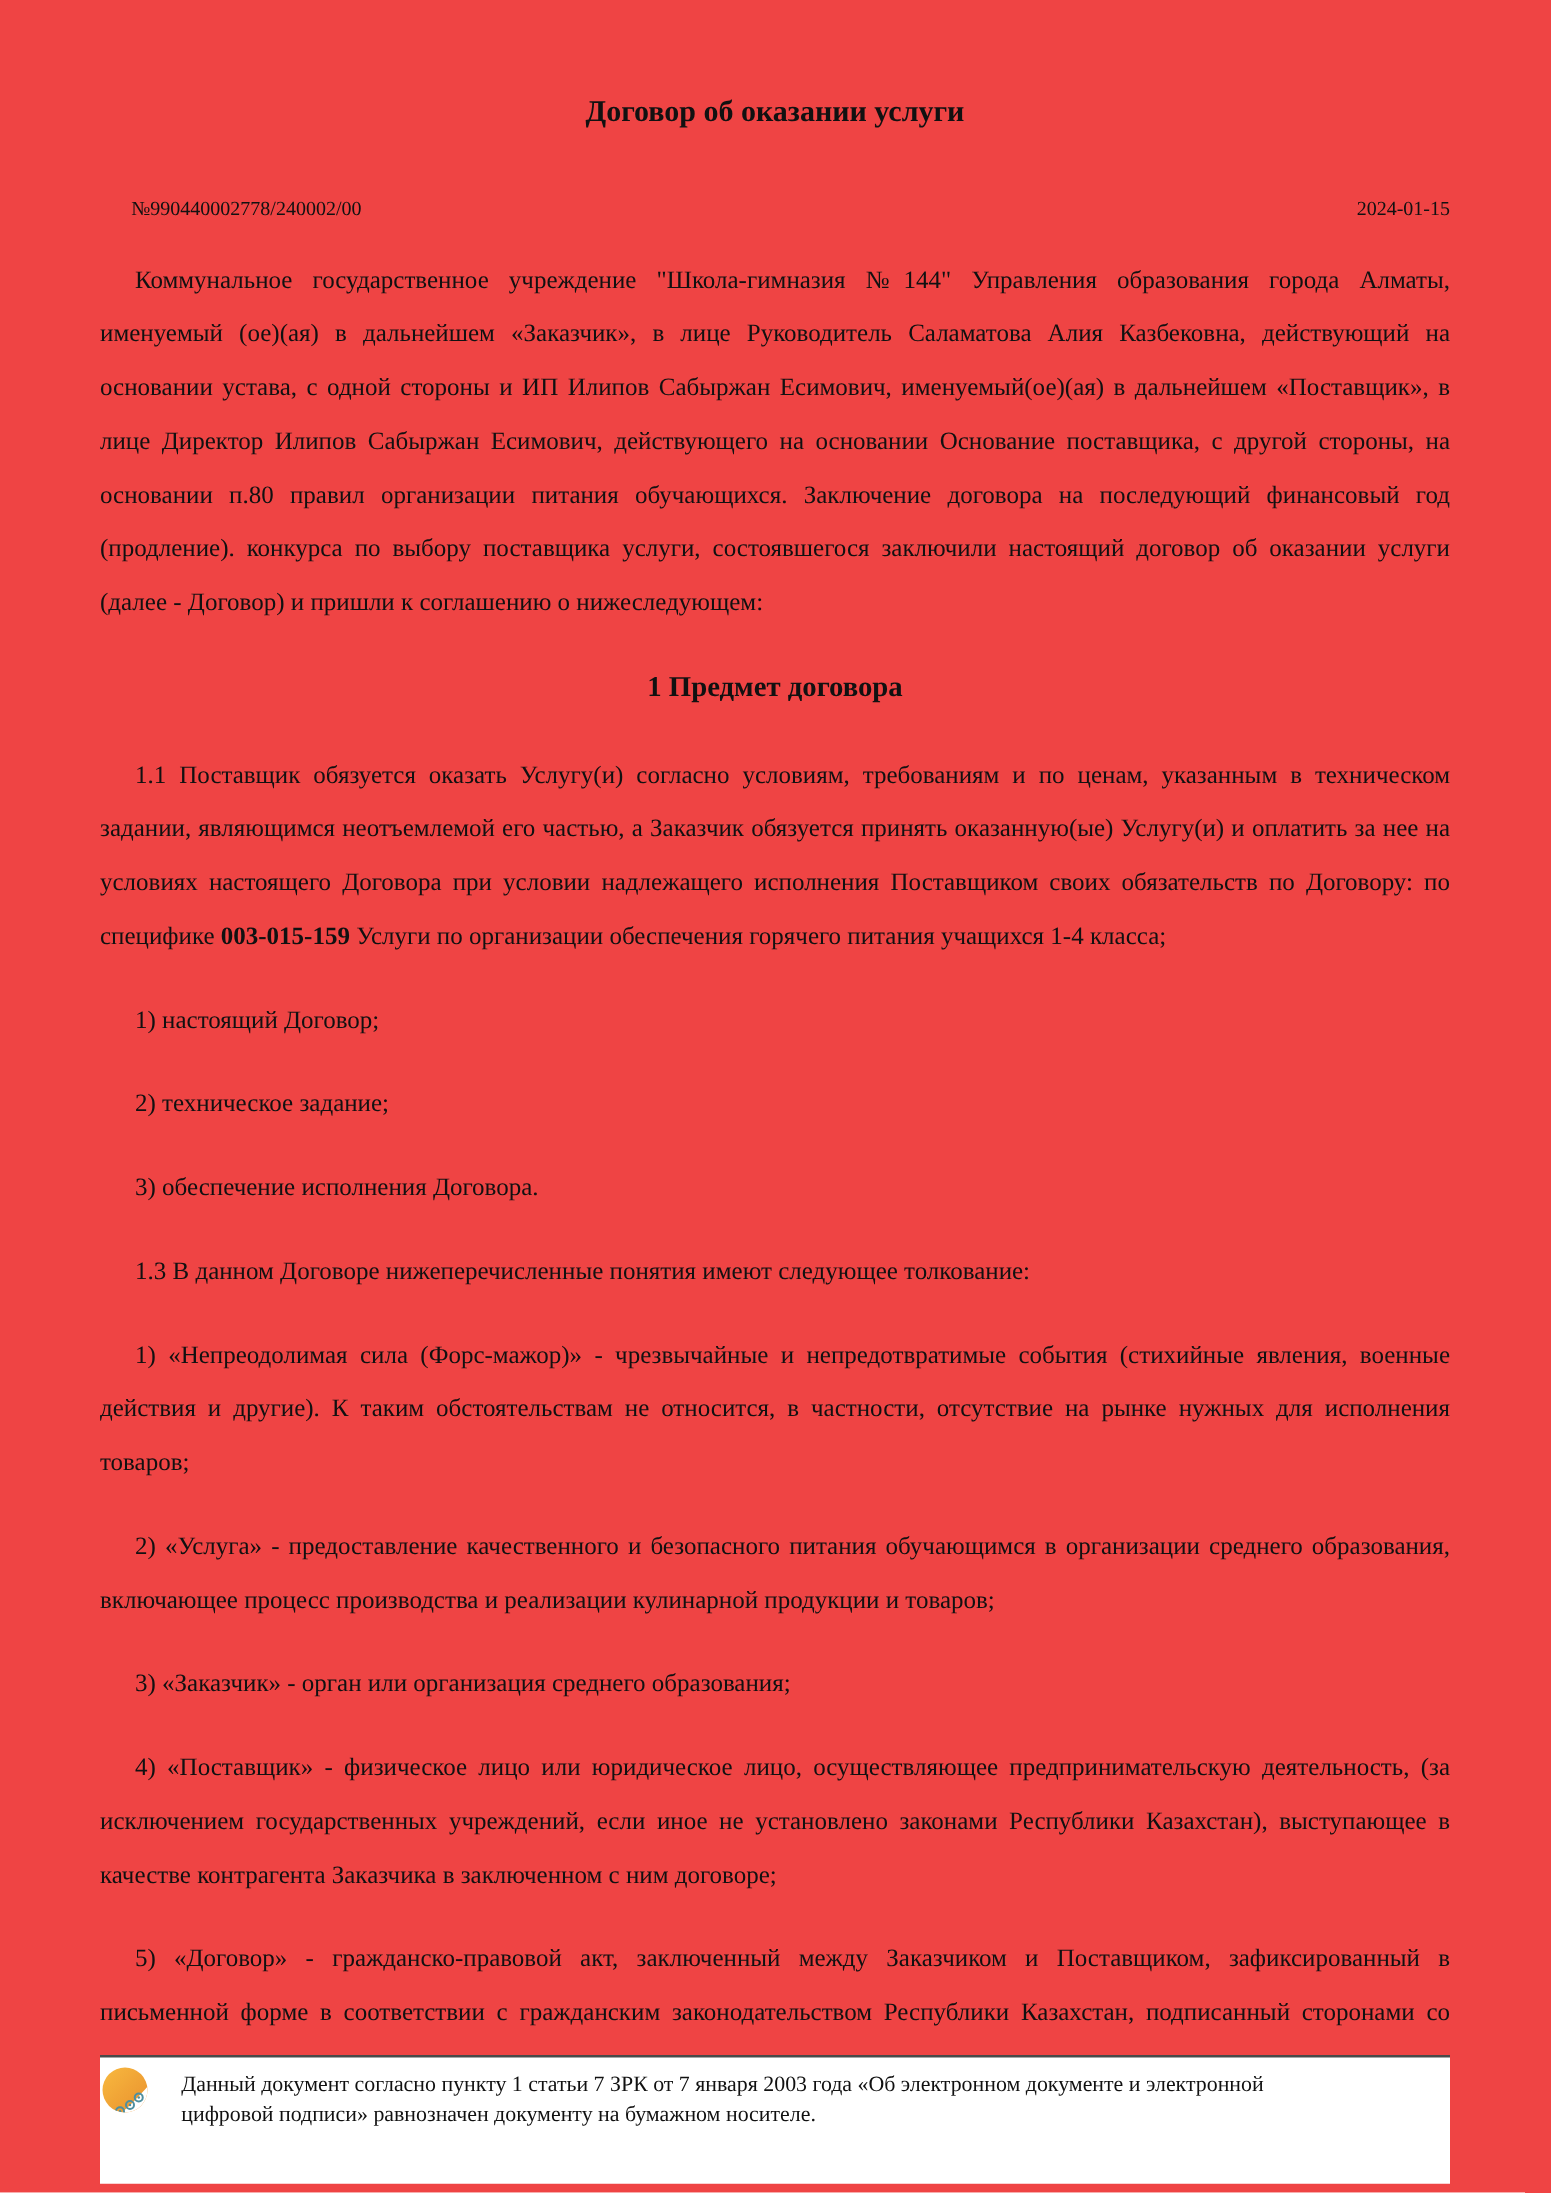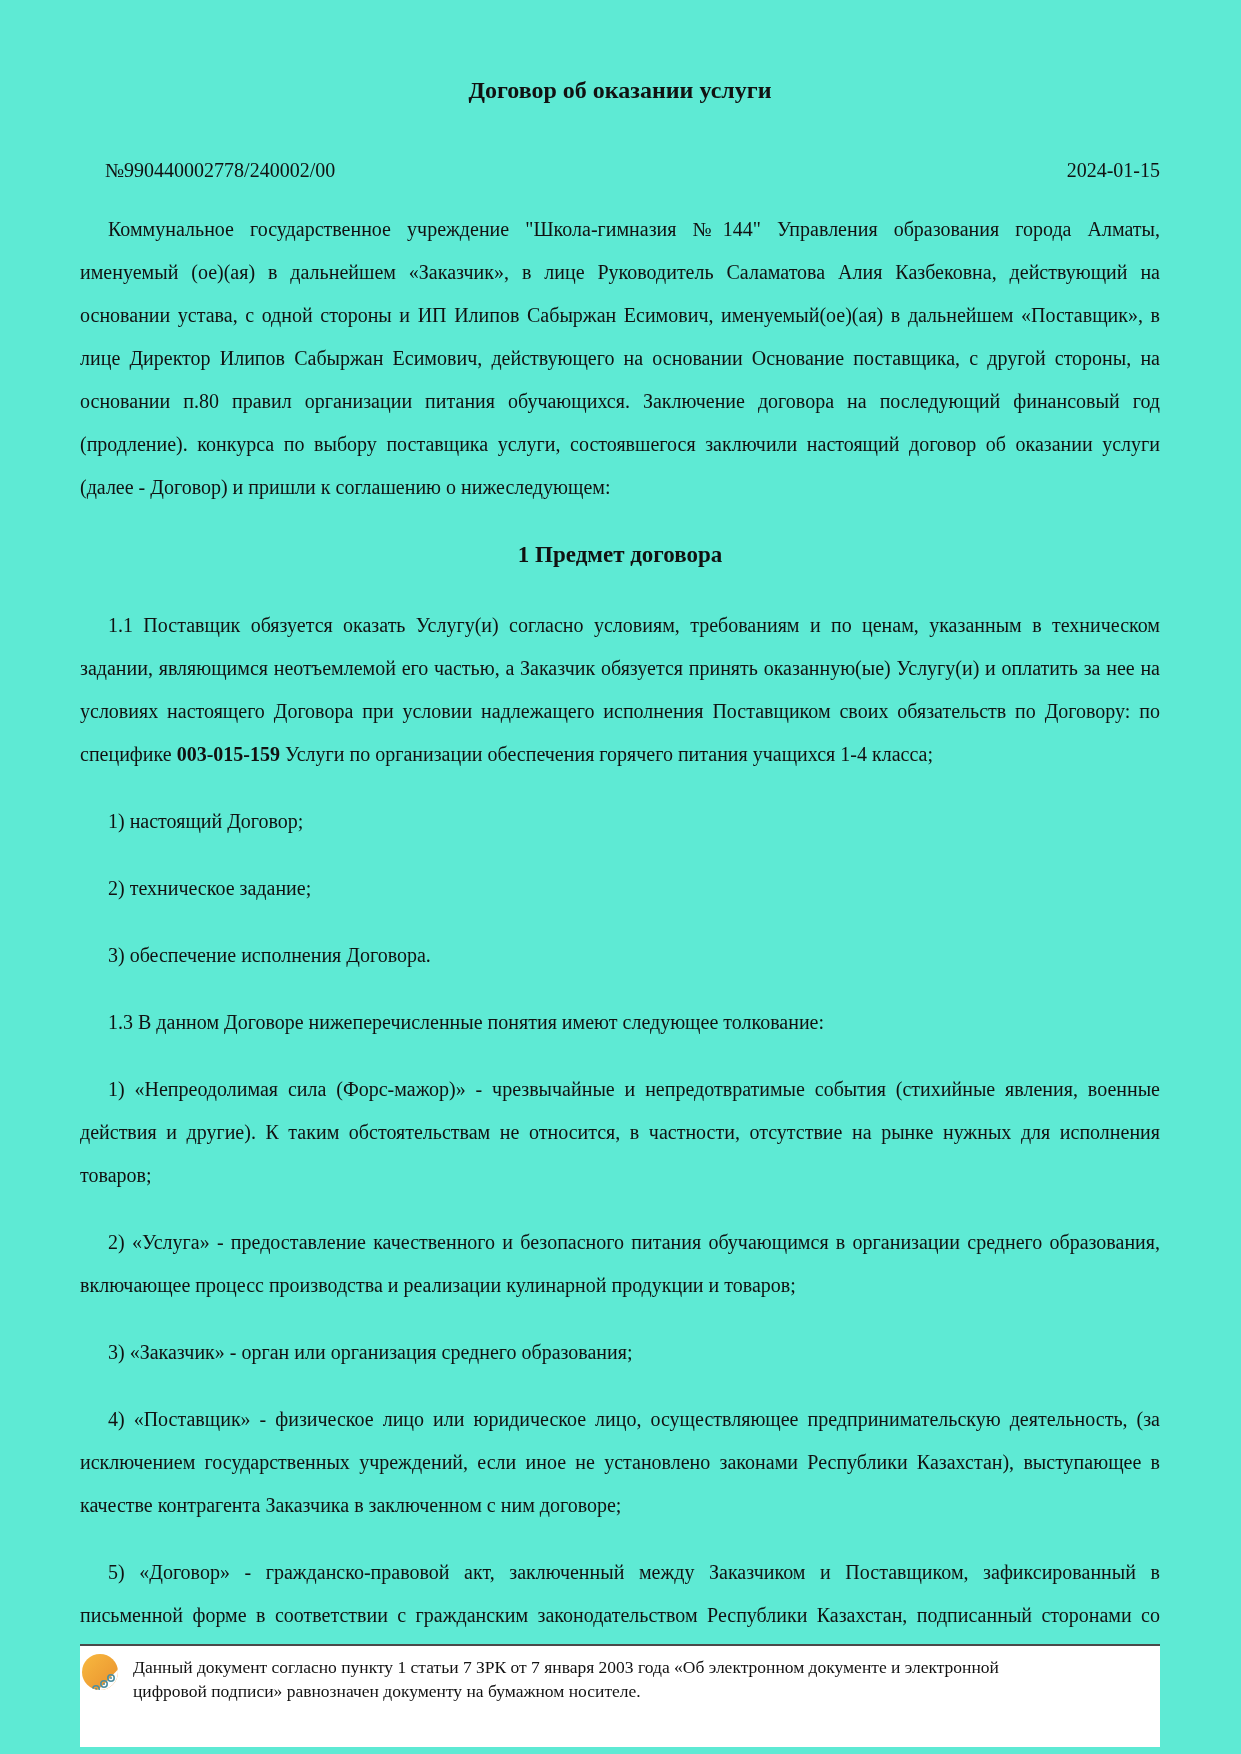--- a/index.html
+++ b/index.html
@@ -7,39 +7,39 @@
     padding: 0;
     background: #ffffff;
     width: 1241px;
     height: 1754px;
     overflow: hidden;
   }
   .page {
     position: relative;
     width: 1241px;
     height: 1754px;
-    background: #5eead4;
+    background: #ef4444;
     font-family: "Liberation Serif", serif;
     color: #111111;
     box-sizing: border-box;
     padding: 76px 81px 0 80px;
   }
   .doc-title {
     font-size: 24px;
     font-weight: bold;
     text-align: center;
     margin: 0 0 0 0;
     line-height: 1.2;
   }
   .meta-row {
     margin-top: 54px;
     padding-left: 25px;
     display: flex;
     align-items: baseline;
-    font-size: 20px;
+    font-size: 16px;
   }
   .meta-number { flex: 0 0 auto; }
   .meta-spacer { flex: 1 1 auto; }
   .meta-date {
     flex: 0 0 auto;
   }
   .body-text { margin-top: 26px; }
   .body-p {
     font-size: 20px;
     line-height: 43px;
@@ -58,21 +58,21 @@
   .footer {
     position: absolute;
     left: 80px;
     top: 1644px;
     width: 1080px;
     background: #ffffff;
     border-top: 2px solid #4a4a4a;
     padding-top: 7px;
     display: flex;
     align-items: flex-start;
-    gap: 9px;
+    gap: 21px;
     height: 103px;
     box-sizing: border-box;
   }
   .footer-logo {
     flex: 0 0 auto;
     width: 44px;
     height: 44px;
   }
   .footer-text {
     flex: 0 0 auto;

